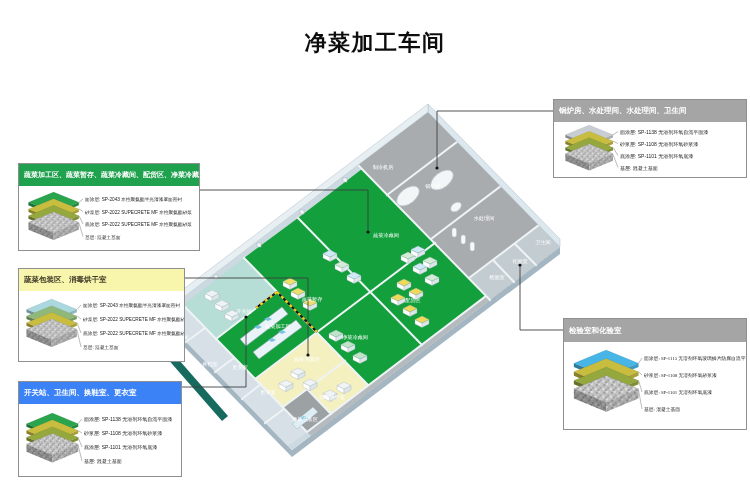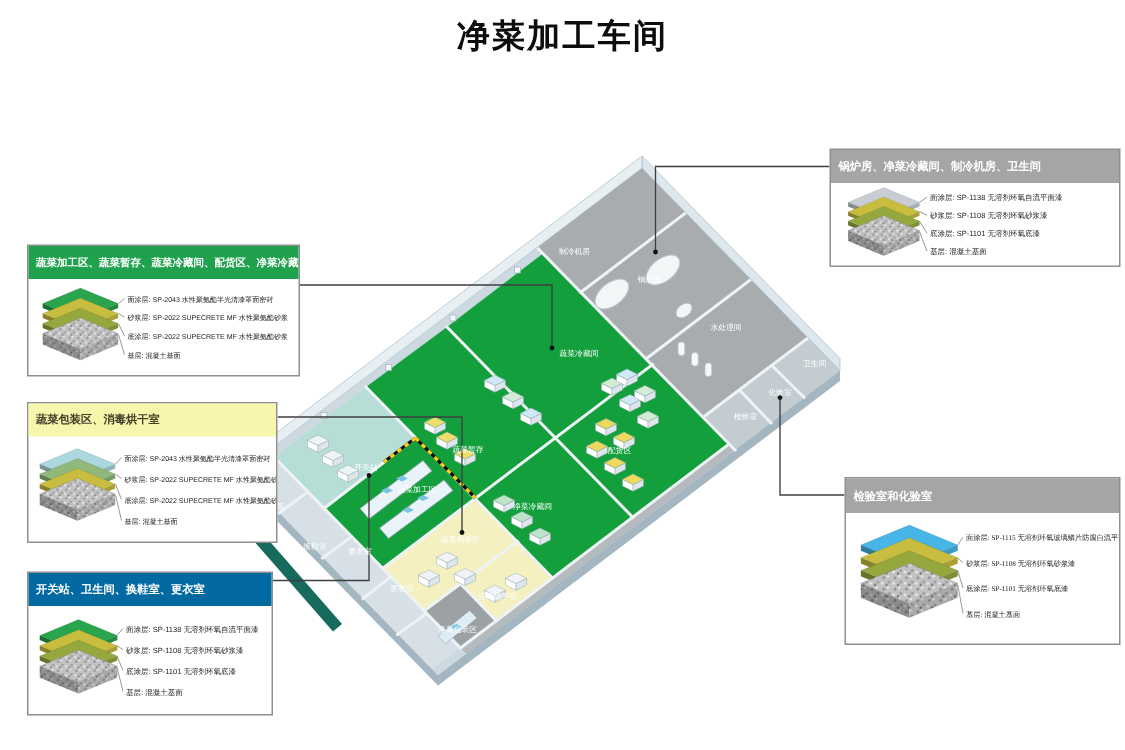--- a/index.html
+++ b/index.html
@@ -1,37 +1,37 @@
 <!DOCTYPE html>
 <html><head>
 <meta charset="utf-8">
 <style>
   html,body{margin:0;padding:0;background:#fff;}
   .stage{position:relative;width:750px;height:500px;background:#ffffff;overflow:hidden;
          font-family:"Liberation Sans","DejaVu Sans",sans-serif;}
-  .title{position:absolute;top:9px;left:0;width:100%;text-align:center;margin:0;
+  .title{position:absolute;top:28px;left:0;width:100%;text-align:center;margin:0;
          font-size:22px;font-weight:bold;color:#0d0d0d;letter-spacing:1.5px;}
   #plan{position:absolute;left:0;top:0;}
   .rlbl{font-size:5.2px;fill:#ffffff;text-anchor:middle;}
   .wall{stroke:#eef3f6;stroke-width:2;fill:none;stroke-linecap:square;}
   .leader{stroke:#3f3f3f;stroke-width:.9;fill:none;}
   .ldot{fill:#141414;}
   .callout{position:absolute;background:#ffffff;border:1px solid #8f8f8f;box-sizing:border-box;}
   .co-header{display:flex;align-items:center;padding:0 5px;font-weight:bold;white-space:nowrap;
              overflow:hidden;height:22px;}
   .co-body{display:block;}
   .co-body svg{display:block;}
   .lyr{font-size:5px;fill:#222222;}
   .lyr-line{stroke:#777777;stroke-width:.5;}
   #co-veg{left:18px;top:163px;width:182px;}
   #co-veg .co-header{background:#1fa14d;color:#ffffff;font-size:7px;}
   #co-pack{left:18px;top:268px;width:167px;}
   #co-pack .co-header{background:#f8f5ad;color:#44402a;font-size:7.5px;}
   #co-switch{left:18px;top:381px;width:164px;}
-  #co-switch .co-header{background:#0369a1;color:#ffffff;font-size:7.5px;}
+  #co-switch .co-header{background:#3b82f6;color:#ffffff;font-size:7.5px;}
   #co-boiler{left:553px;top:99px;width:194px;}
   #co-boiler .co-header{background:#a5a5a5;color:#ffffff;font-size:7.5px;}
   #co-lab{left:563px;top:318px;width:184px;font-family:Liberation Serif, serif;}
   #co-lab .co-header{background:#a5a5a5;color:#ffffff;font-size:7.5px;height:23px;}
   #co-veg .lyr,#co-pack .lyr{font-size:4.7px;}
   #co-lab .lyr{font-size:4.8px;}
 </style>
 </head>
 <body>
 
@@ -284,21 +284,21 @@
         <line class="lyr-line" x1="59" y1="40.9" x2="63" y2="57"></line>
         <text class="lyr" x="65" y="17">面涂层: SP-1138 无溶剂环氧自流平面漆</text>
         <text class="lyr" x="65" y="31">砂浆层: SP-1108 无溶剂环氧砂浆漆</text>
         <text class="lyr" x="65" y="45">底涂层: SP-1101 无溶剂环氧底漆</text>
         <text class="lyr" x="65" y="59">基层: 混凝土基面</text>
       </svg>
     </div>
   </div>
 
   <div class="callout" id="co-boiler">
-    <div class="co-header">锅炉房、净菜冷藏间、制冷机房、卫生间</div>
+    <div class="co-header">锅炉房、水处理间、水处理间、卫生间</div>
     <div class="co-body">
       <svg width="192" height="55" viewBox="0 0 192 55">
         <g transform="translate(10,3) scale(.70)">
           <use href="#slab" color="#c7cdd2"></use>
           <use href="#slab" transform="translate(0,9)" color="#c9bd3f"></use>
           <use href="#slab" transform="translate(0,18)" color="#95a83e"></use>
           <use href="#concrete" transform="translate(0,27)"></use>
         </g>
         <line class="lyr-line" x1="59" y1="12.8" x2="64" y2="9.5"></line>
         <line class="lyr-line" x1="59" y1="19.1" x2="64" y2="21.5"></line>

